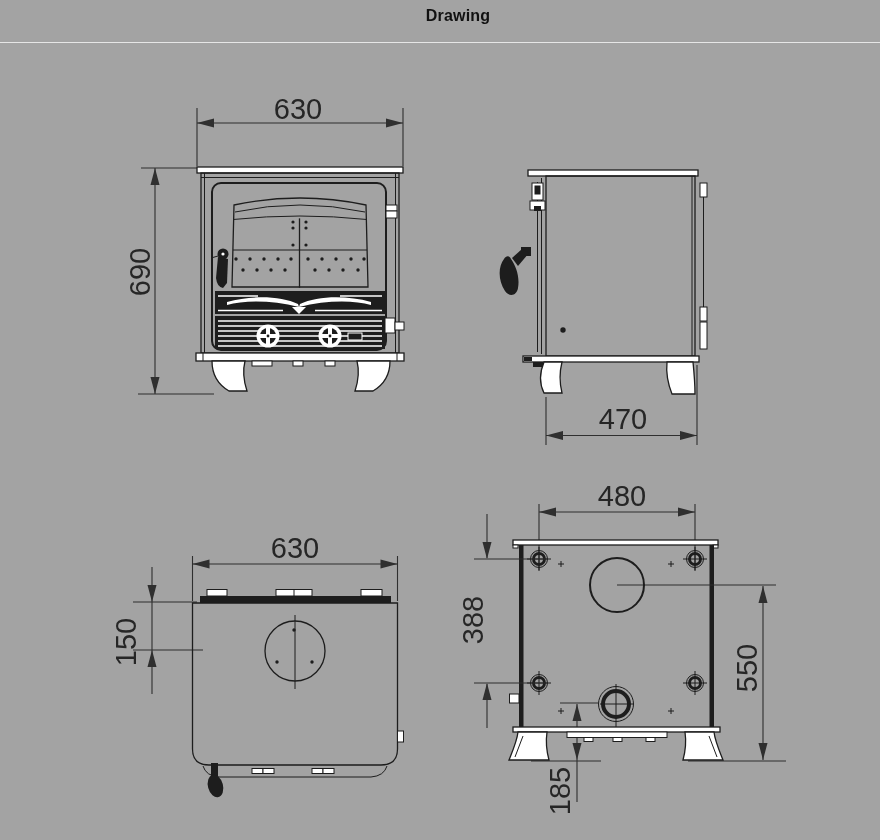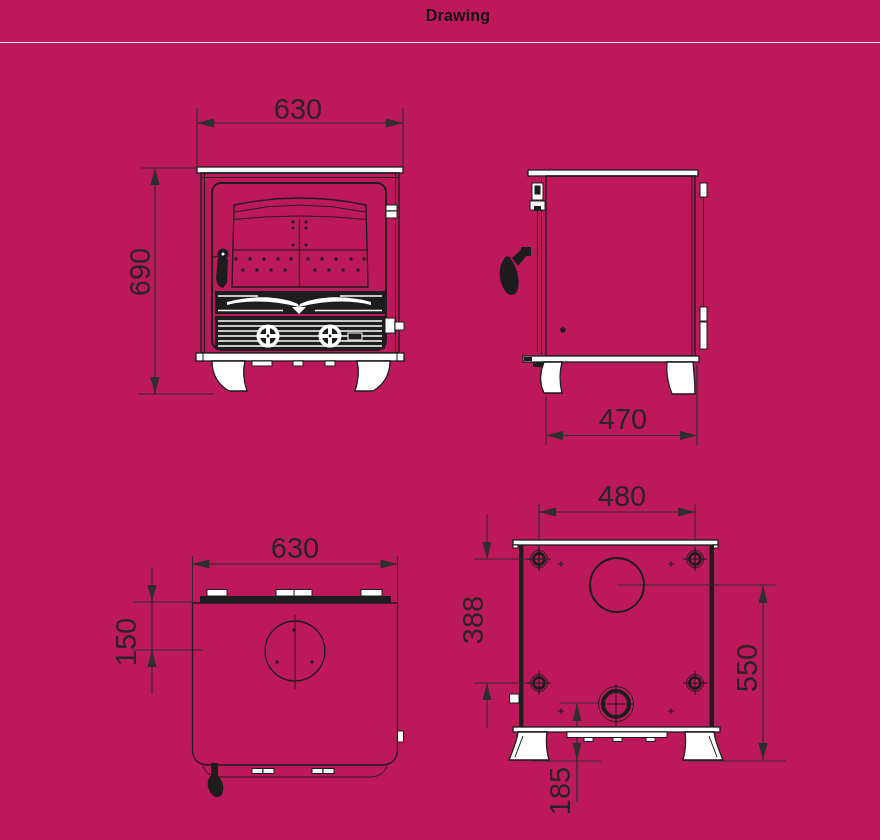--- a/index.html
+++ b/index.html
@@ -1,16 +1,16 @@
 <!DOCTYPE html>
 <html><head>
 <meta charset="utf-8">
 <style>
   html,body{margin:0;padding:0;background:#ffffff;}
-  .page{position:relative;width:880px;height:840px;background:#be185d;overflow:hidden;
+  .page{position:relative;width:880px;height:840px;background:#a3a3a3;overflow:hidden;
         font-family:"Liberation Sans",sans-serif;}
   .header{position:absolute;top:0;left:0;right:0;height:42px;}
   .header h2{margin:0;padding-top:7px;text-align:center;font-size:16px;font-weight:700;
              color:#111;letter-spacing:.2px;transform:translateX(18px);}
   .divider{position:absolute;top:42px;left:0;width:880px;height:1px;background:#e6e6e6;}
   svg{position:absolute;top:0;left:0;}
   .ln{stroke:#1d1d1d;stroke-width:1.3;fill:none;stroke-linecap:square;}
   .ln2{stroke:#1d1d1d;stroke-width:2;fill:none;}
   .thin{stroke:#1d1d1d;stroke-width:1;fill:none;}
   .wfill{fill:#ffffff;}

